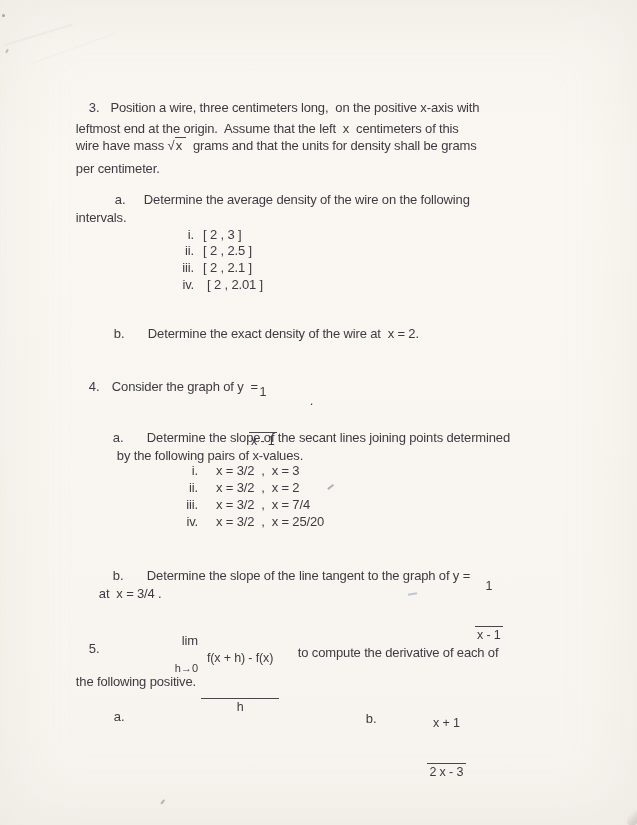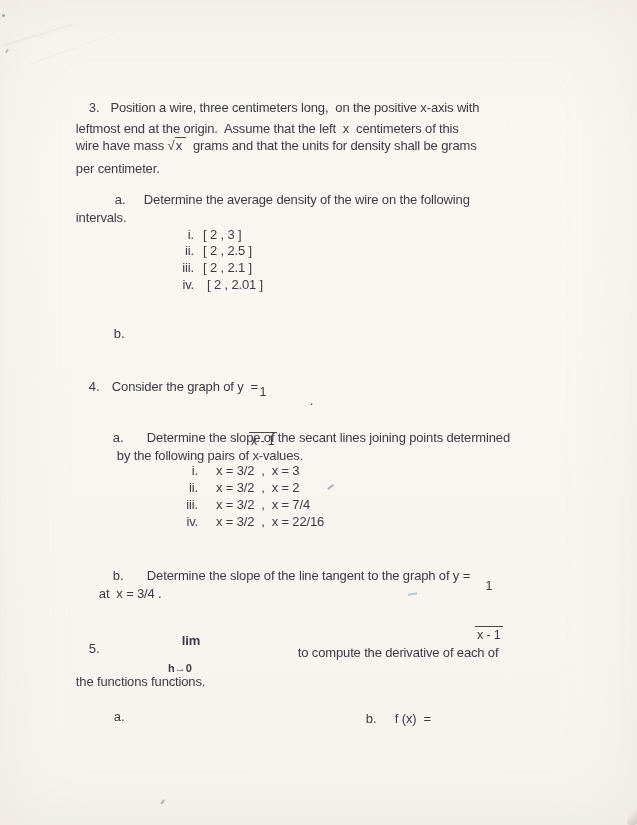--- a/index.html
+++ b/index.html
@@ -15,21 +15,21 @@
     letter-spacing:-0.15px;
     color:#3c3b41;
   }
   .line{position:absolute;white-space:pre;line-height:16px;}
   .line .pnum{display:inline-block;margin-right:11px;}
   .lrow{position:absolute;display:flex;white-space:pre;line-height:16px;}
   .lrow .roman{display:inline-block;width:38px;text-align:right;margin-right:9px;}
   .frac{position:absolute;text-align:center;font-size:12.5px;line-height:1.2;white-space:pre;}
   .frac .fnum{display:block;padding:0 6px 2px;}
   .frac .fden{display:block;border-top:1.4px solid #47464b;padding:1px 2px 0;}
-  .limblk{position:absolute;text-align:left;line-height:14px;white-space:pre;font-weight:bold;}
+  .limblk{position:absolute;text-align:right;line-height:14px;white-space:pre;}
   .limblk .limsub{display:block;font-size:11px;line-height:12px;letter-spacing:0;}
   .sqrt{white-space:pre;}
   .sqrt .radical{letter-spacing:0;}
   .sqrt .arg{border-top:1.2px solid #47464b;padding:0 4px 0 1px;}
   .sup{font-size:10px;position:relative;top:-5px;margin-left:2px;}
   
   .artifact{position:absolute;}
   .crease1{left:2px;top:34px;width:72px;height:1.5px;background:#eceae5;transform:rotate(-17deg);}
   .crease2{left:28px;top:48px;width:90px;height:1px;background:#efece7;transform:rotate(-20deg);}
   .speck1{left:2px;top:14px;width:3px;height:3px;border-radius:50%;background:#8f8d88;opacity:.75;}
@@ -85,20 +85,23 @@
   <div class="lrow" style="left:156px;top:260px">
     <span class="roman">iii.</span><span class="val">[ 2 , 2.1 ]</span>
   </div>
   <div class="lrow" style="left:156px;top:277px">
     <span class="roman">iv.</span><span class="val" style="margin-left:4px">[ 2 , 2.01 ]</span>
   </div>
 
   <div class="line" style="left:100px;top:310px">
     <span>b.</span>
   </div>
+  <div class="line" style="left:134px;top:310px">
+    <span>Determine the exact density of the wire at  x = 2.</span>
+  </div>
 
   <div class="line" style="left:75px;top:363px">
     <span>4.</span>
   </div>
   <div class="line" style="left:98px;top:363px">
     <span>Consider the graph of y  =</span>
   </div>
   <div class="frac" style="left:249px;top:355px">
     <span class="fnum">1</span>
     <span class="fden">x - 1</span>
@@ -120,21 +123,21 @@
   <div class="lrow" style="left:160px;top:463px">
     <span class="roman" style="margin-right:18px">i.</span><span class="val">x = 3/2  ,  x = 3</span>
   </div>
   <div class="lrow" style="left:160px;top:480px">
     <span class="roman" style="margin-right:18px">ii.</span><span class="val">x = 3/2  ,  x = 2</span>
   </div>
   <div class="lrow" style="left:160px;top:497px">
     <span class="roman" style="margin-right:18px">iii.</span><span class="val">x = 3/2  ,  x = 7/4</span>
   </div>
   <div class="lrow" style="left:160px;top:514px">
-    <span class="roman" style="margin-right:18px">iv.</span><span class="val">x = 3/2  ,  x = 22/16</span>
+    <span class="roman" style="margin-right:18px">iv.</span><span class="val">x = 3/2  ,  x = 25/20</span>
   </div>
 
   <div class="line" style="left:99px;top:552px">
     <span>b.</span>
   </div>
   <div class="line" style="left:133px;top:552px">
     <span>Determine the slope of the line tangent to the graph of y =</span>
   </div>
   <div class="frac" style="left:475px;top:549px">
     <span class="fnum">1</span>
@@ -144,31 +147,36 @@
     <span>at  x = 3/4 .</span>
   </div>
 
   <div class="line" style="left:75px;top:625px">
     <span>5.</span>
   </div>
   <div class="limblk" style="left:168px;top:620px">
     <span>lim</span>
     <span class="limsub">h→0</span>
   </div>
+  <div class="frac" style="left:201px;top:621px">
+    <span class="fnum">f(x + h) - f(x)</span>
+    <span class="fden">h</span>
+  </div>
   <div class="line" style="left:284px;top:629px">
     <span>to compute the derivative of each of</span>
   </div>
   <div class="line" style="left:62px;top:658px">
-    <span>the functions functions.</span>
+    <span>the following positive.</span>
   </div>
 
   <div class="line" style="left:100px;top:693px">
     <span>a.</span>
   </div>
 
   <div class="line" style="left:352px;top:695px">
     <span>b.</span>
   </div>
-  <div class="line" style="left:381px;top:695px">
-    <span>f (x)  =</span>
+  <div class="frac" style="left:427px;top:686px">
+    <span class="fnum">x + 1</span>
+    <span class="fden">2 x - 3</span>
   </div>
 
 </div>
 
 </body></html>

